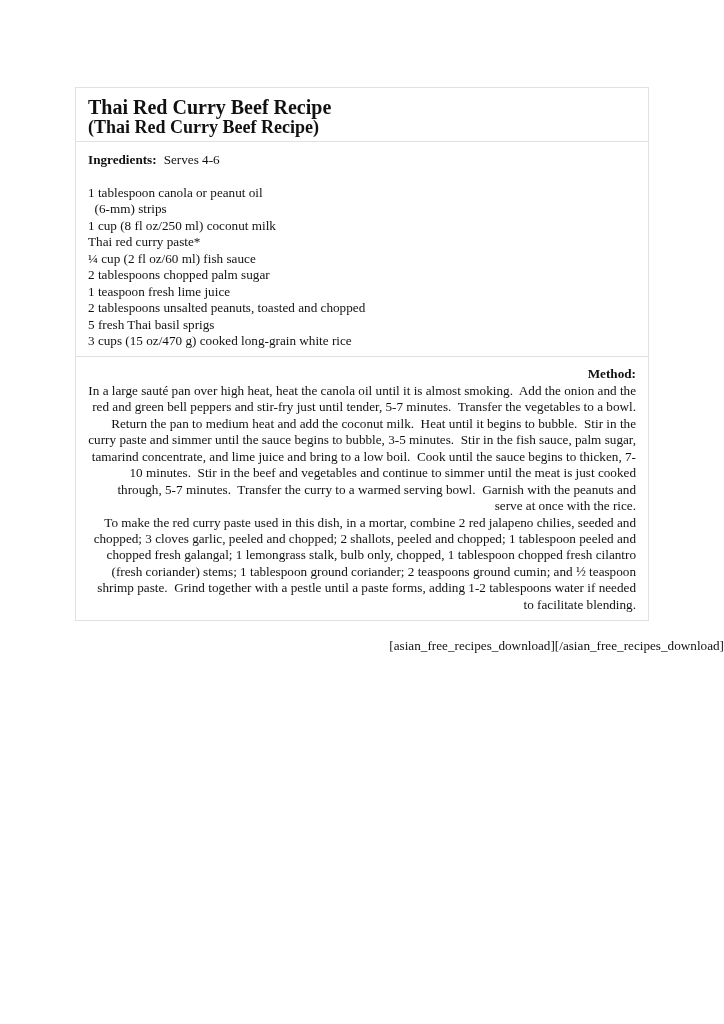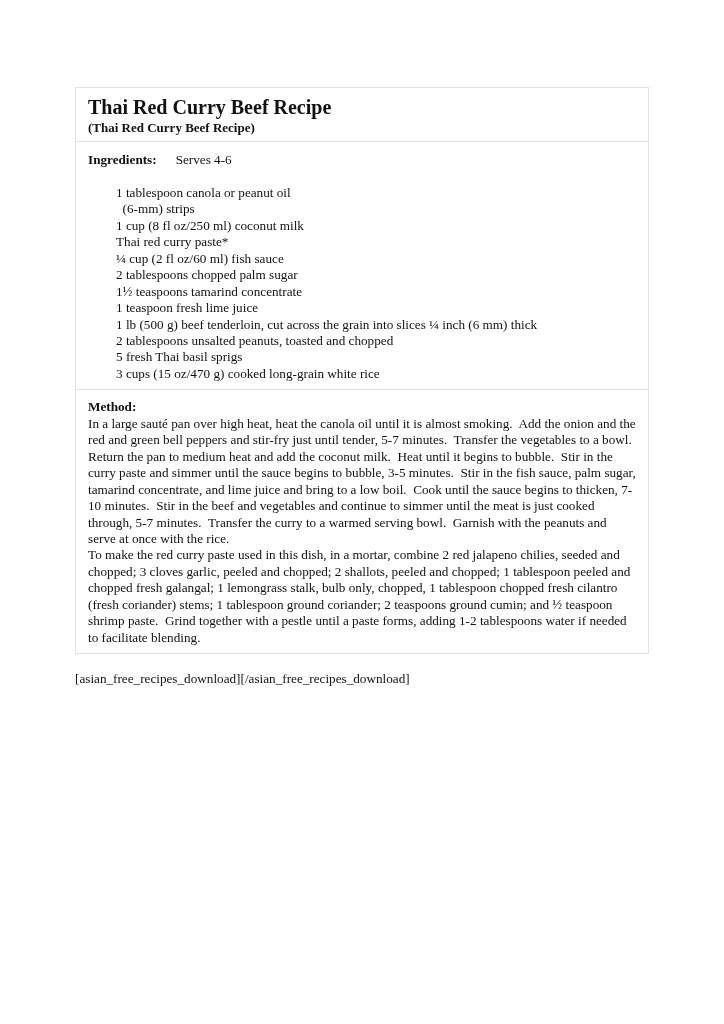--- a/index.html
+++ b/index.html
@@ -35,52 +35,53 @@
     padding: 7px 12px 6px 12px;
   }
   .recipe-title {
     margin: 0;
     font-size: 20px;
     line-height: 25px;
     font-weight: bold;
     color: #111111;
   }
   .recipe-subtitle {
-    font-size: 13px;
+    font-size: 18px;
     line-height: 15px;
     font-weight: bold;
   }
   .ingredients-section {
     padding: 10px 12px 7px 12px;
   }
   .method-section {
     padding: 9px 12px 7px 12px;
+    text-align: right;
   }
   .body-text, .line, .ingredient-line, .para, .shortcode {
     font-size: 13.2px;
     line-height: 16.45px;
   }
   .bold {
     font-weight: bold;
   }
   .serves {
-    margin-left: 19px;
+    margin-left: 7px;
   }
   .blank-line {
     height: 16.45px;
   }
   .ingredient-line {
     white-space: pre-wrap;
-    margin-left: 28px;
   }
   .para {
     white-space: pre-wrap;
   }
   .shortcode {
     margin: 17px 0 16px 75px;
+    text-align: right;
   }
 </style>
 </head>
 <body>
 
 <div class="content-wrap">
 
   <div class="recipe-box">
 
     <div class="section title-section">
@@ -93,23 +94,21 @@
         <span class="bold">Ingredients:</span><span class="serves">Serves 4-6</span>
       </div>
       <div class="blank-line"></div>
       <div class="ingredient-list">
           <div class="ingredient-line">1 tablespoon canola or peanut oil</div>
           <div class="ingredient-line">  (6-mm) strips</div>
           <div class="ingredient-line">1 cup (8 fl oz/250 ml) coconut milk</div>
           <div class="ingredient-line">Thai red curry paste*</div>
           <div class="ingredient-line">¼ cup (2 fl oz/60 ml) fish sauce</div>
           <div class="ingredient-line">2 tablespoons chopped palm sugar</div>
-          <div class="ingredient-line">1½ teaspoons tamarind concentrate</div>
           <div class="ingredient-line">1 teaspoon fresh lime juice</div>
-          <div class="ingredient-line">1 lb (500 g) beef tenderloin, cut across the grain into slices ¼ inch (6 mm) thick</div>
           <div class="ingredient-line">2 tablespoons unsalted peanuts, toasted and chopped</div>
           <div class="ingredient-line">5 fresh Thai basil sprigs</div>
           <div class="ingredient-line">3 cups (15 oz/470 g) cooked long-grain white rice</div>
         </div>
     </div>
 
     <div class="section method-section">
       <div class="line bold">Method:</div>
       <div class="para">In a large sauté pan over high heat, heat the canola oil until it is almost smoking.  Add the onion and the red and green bell peppers and stir-fry just until tender, 5-7 minutes.  Transfer the vegetables to a bowl.  Return the pan to medium heat and add the coconut milk.  Heat until it begins to bubble.  Stir in the curry paste and simmer until the sauce begins to bubble, 3-5 minutes.  Stir in the fish sauce, palm sugar, tamarind concentrate, and lime juice and bring to a low boil.  Cook until the sauce begins to thicken, 7-10 minutes.  Stir in the beef and vegetables and continue to simmer until the meat is just cooked through, 5-7 minutes.  Transfer the curry to a warmed serving bowl.  Garnish with the peanuts and serve at once with the rice.</div>
       <div class="para">To make the red curry paste used in this dish, in a mortar, combine 2 red jalapeno chilies, seeded and chopped; 3 cloves garlic, peeled and chopped; 2 shallots, peeled and chopped; 1 tablespoon peeled and chopped fresh galangal; 1 lemongrass stalk, bulb only, chopped, 1 tablespoon chopped fresh cilantro (fresh coriander) stems; 1 tablespoon ground coriander; 2 teaspoons ground cumin; and ½ teaspoon shrimp paste.  Grind together with a pestle until a paste forms, adding 1-2 tablespoons water if needed to facilitate blending.</div>

